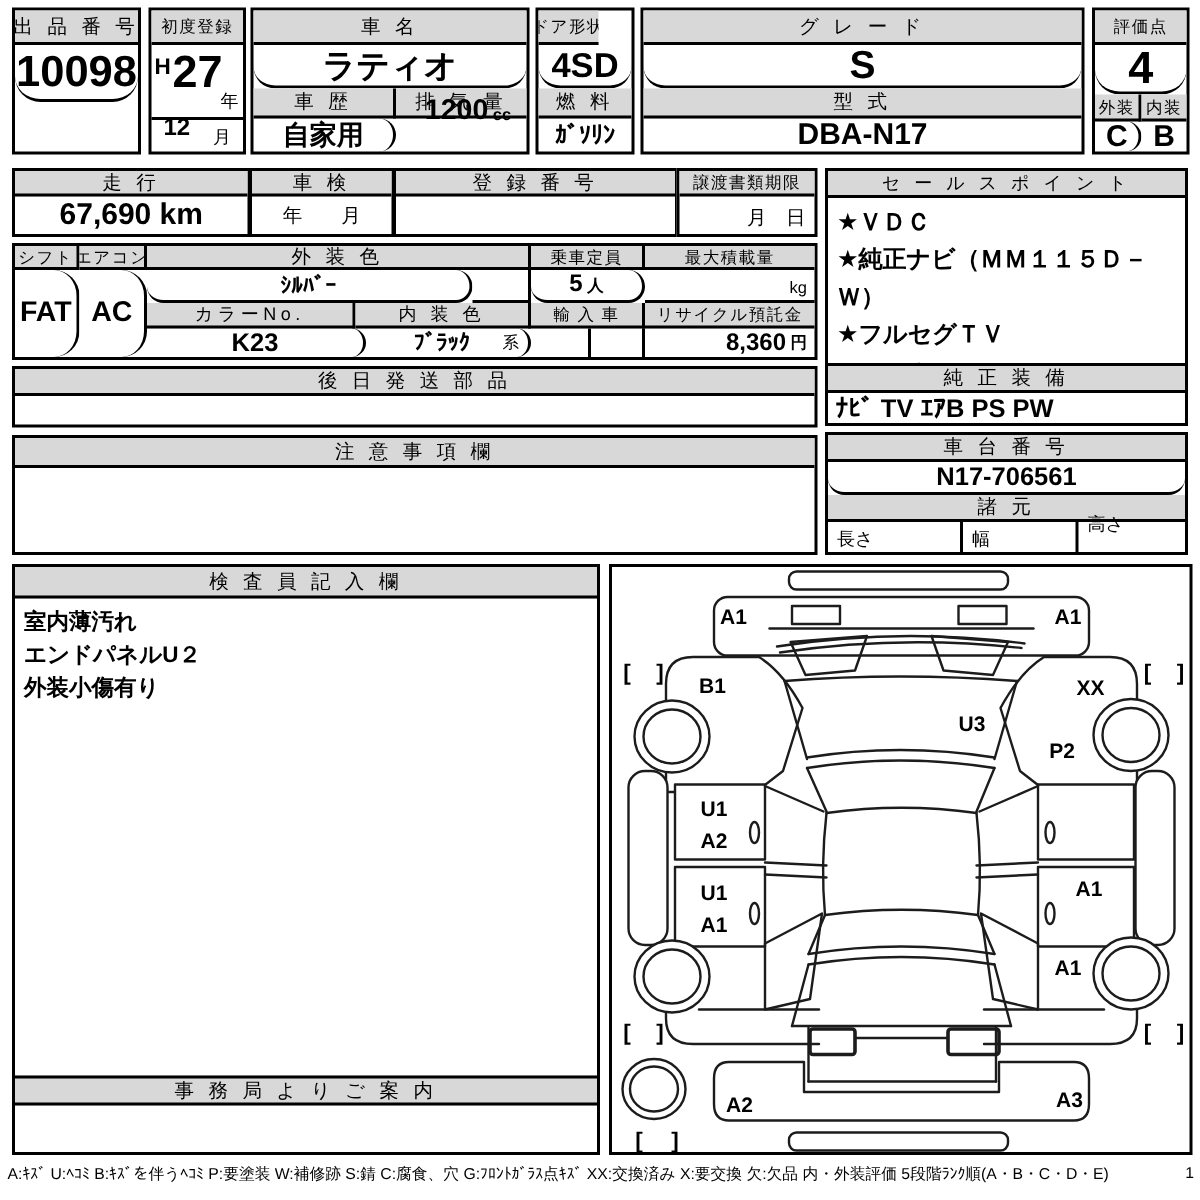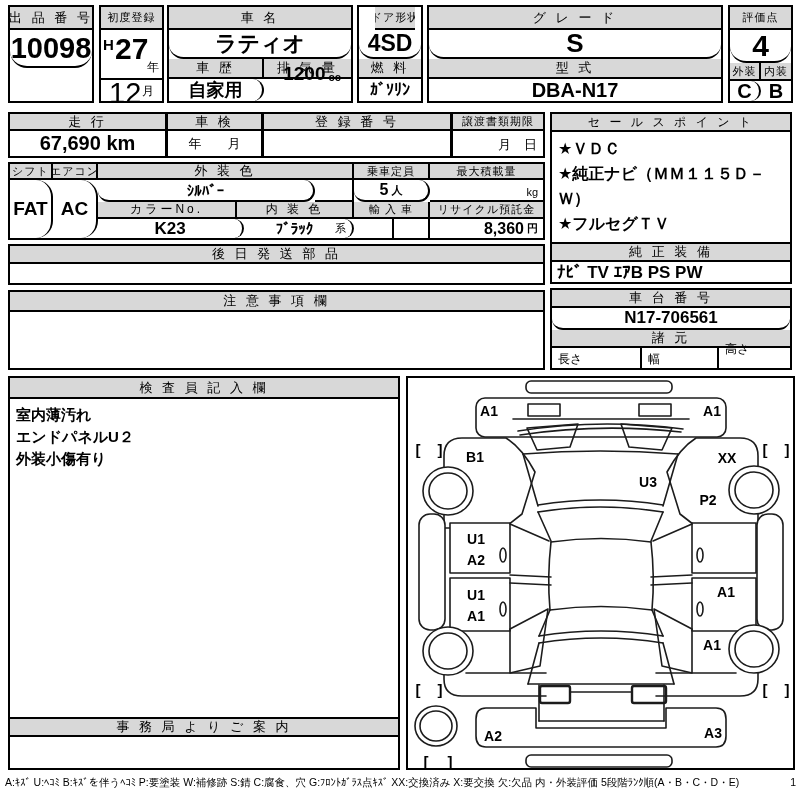--- a/index.html
+++ b/index.html
@@ -36,39 +36,39 @@
   </div>
 
   <div class="blk" style="left:99px;top:5px;width:65px;height:98px">
     <div class="cell hdr sm" style="left:0;top:0;width:61px;height:23px">初度登録</div>
     <div class="cell bb" style="left:0;top:23px;width:61px;height:50px">
       <span style="position:absolute;left:2px;top:6px;font-size:15px;font-weight:bold">H</span>
       <span style="position:absolute;left:14px;top:2px;font-size:30px;font-weight:bold">27</span>
       <span style="position:absolute;right:3px;bottom:2px;font-size:12px">年</span>
     </div>
     <div class="cell" style="left:0;top:73px;width:61px;height:21px">
-      <span style="position:absolute;left:8px;top:-3px;font-size:29px;font-weight:normal">12</span>
+      <span style="position:absolute;left:8px;top:-3px;font-size:16px;font-weight:bold">12</span>
       <span style="position:absolute;right:8px;bottom:1px;font-size:12px">月</span>
     </div>
   </div>
 
   <div class="blk" style="left:167px;top:5px;width:186px;height:98px">
     <div class="cell hdr" style="left:0;top:0;width:182px;height:23px">車 名</div>
     <div class="cell val bb" style="left:0;top:23px;width:182px;height:29px;font-size:22px">ラティオ</div>
     <div class="cell hdr br" style="left:0;top:52px;width:95px;height:20px">車 歴</div>
     <div class="cell val br" style="left:0;top:72px;width:95px;height:22px;font-size:18px">自家用</div>
     <div class="cell hdr" style="left:95px;top:52px;width:87px;height:20px">排 気 量</div>
     <div class="cell val" style="left:95px;top:56px;width:96px;height:22px;font-size:19px">
       <span>1200</span>
       <span class="unit">cc</span>
     </div>
   </div>
 
   <div class="blk" style="left:357px;top:5px;width:66px;height:98px">
-    <div class="cell hdr sm" style="left:16px;top:0;width:40px;height:23px">ドア形状</div>
+    <div class="cell hdr sm" style="left:0;top:0;width:40px;height:23px">ドア形状</div>
     <div class="cell val bb" style="left:0;top:23px;width:62px;height:29px;font-size:23px">4SD</div>
     <div class="cell hdr" style="left:0;top:52px;width:62px;height:20px">燃 料</div>
     <div class="cell val" style="left:0;top:72px;width:62px;height:22px;font-size:16px">ｶﾞｿﾘﾝ</div>
   </div>
 
   <div class="blk" style="left:427px;top:5px;width:296px;height:98px">
     <div class="cell hdr" style="left:0;top:0;width:292px;height:23px">グ レ ー ド</div>
     <div class="cell val bb" style="left:0;top:23px;width:292px;height:29px;font-size:26px">S</div>
     <div class="cell hdr" style="left:0;top:52px;width:292px;height:20px">型 式</div>
     <div class="cell val" style="left:0;top:72px;width:292px;height:22px;font-size:20px">DBA-N17</div>

